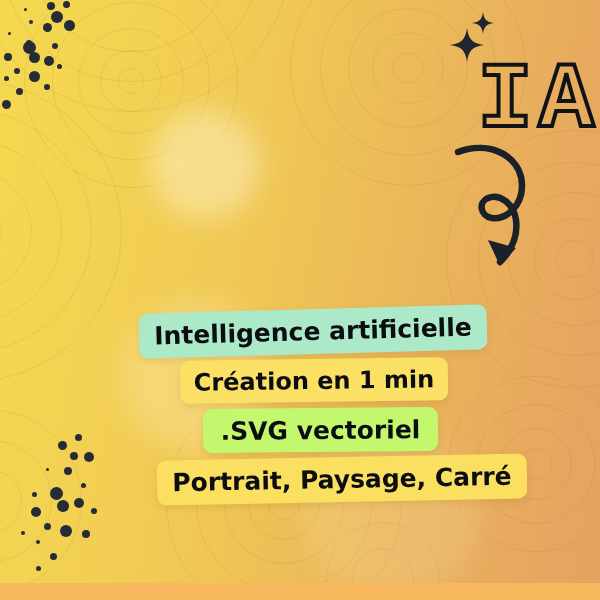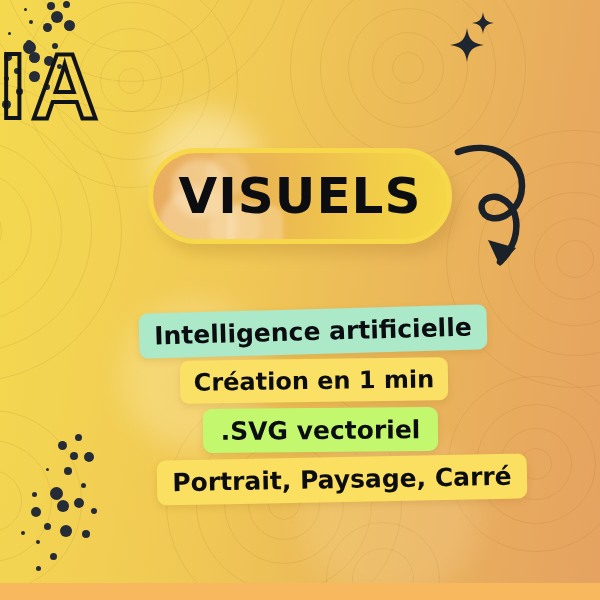--- a/index.html
+++ b/index.html
@@ -59,23 +59,23 @@
   .sparkle {
     position: absolute;
     pointer-events: none;
   }
 
   
   .ia-title {
     position: absolute;
     left: 0;
     right: 0;
-    top: 40px;
-    text-align: left;
-    font-family: Liberation Sans, sans-serif;
+    top: 56px;
+    text-align: right;
+    font-family: Liberation Mono, monospace;
     font-weight: 700;
     font-size: 92px;
     line-height: 1;
     letter-spacing: 6px;
     color: transparent;
     -webkit-text-stroke: 4px #101318;
     text-shadow: none;
     user-select: none;
   }
 
@@ -298,31 +298,20 @@
 
   <svg class="sparkle" style="left:450px; top:28px;" width="34" height="34" viewBox="0 0 34 34">
     <path d="M17 0 C18.6 11.6 22.4 15.4 34 17 C22.4 18.6 18.6 22.4 17 34 C15.4 22.4 11.6 18.6 0 17 C11.6 15.4 15.4 11.6 17 0 Z" fill="#20262f"></path>
   </svg>
   <svg class="sparkle" style="left:472px; top:12px;" width="22" height="22" viewBox="0 0 22 22">
     <path d="M11 0 C12 7.5 14.5 10 22 11 C14.5 12 12 14.5 11 22 C10 14.5 7.5 12 0 11 C7.5 10 10 7.5 11 0 Z" fill="#20262f"></path>
   </svg>
 
   <div class="ia-title">IA</div>
 
-  <div class="pill-wrap">
-    <div class="pill-shadow"></div>
-    <div class="pill">
-      <div class="pill-bokeh" style="left:18px; top:6px; width:58px; height:58px;"></div>
-      <div class="pill-bokeh" style="left:52px; top:0px; width:44px; height:44px; opacity:.55;"></div>
-      <div class="pill-bokeh" style="left:6px;  top:34px; width:78px; height:78px;"></div>
-      <div class="pill-bokeh" style="left:56px; top:48px; width:52px; height:52px; opacity:.7;"></div>
-      <div class="pill-sq" style="left:74px; top:52px; width:56px; height:48px;"></div>
-      <span class="pill-label">VISUELS</span>
-    </div>
-  </div>
 
   <svg class="arrow" viewBox="0 0 100 140" fill="none">
     <path d="M20 10 C52 -2 84 14 84 44 C84 64 68 78 54 76 C42 74 40 60 50 56 C62 51 76 62 78 78 C80 94 74 108 62 120" stroke="#1b2129" stroke-width="6.5" stroke-linecap="round" fill="none"></path>
     <path d="M62 124 L50 98 L78 106 Z" fill="#1b2129"></path>
   </svg>
 
   <div class="badges">
     <div class="badge badge-1">
       <span>Intelligence artificielle</span>
     </div>

